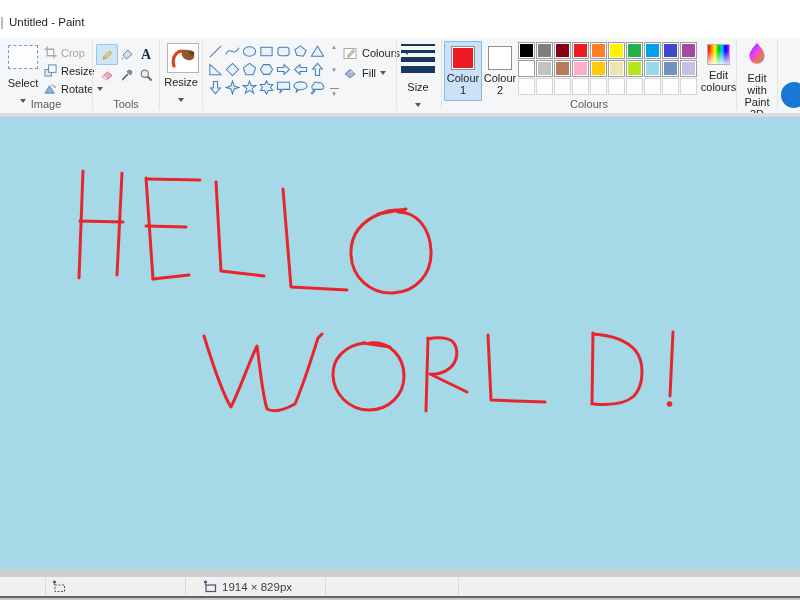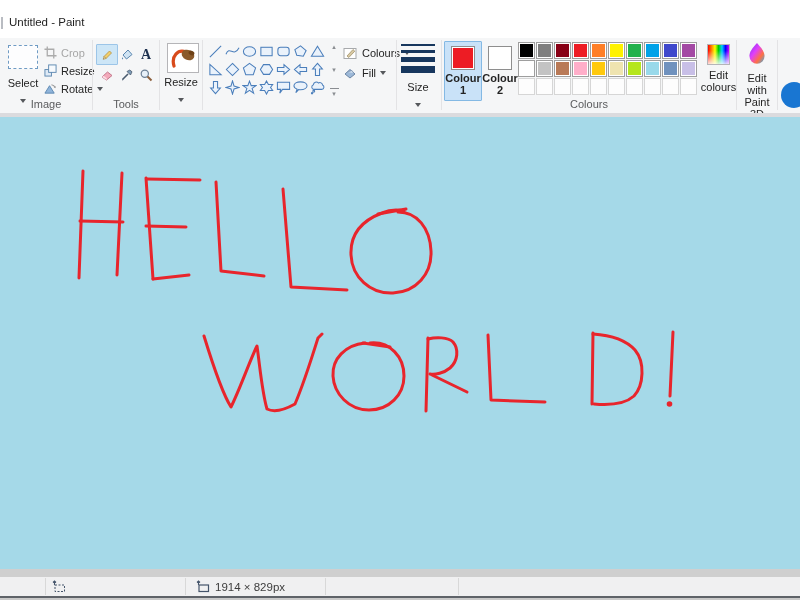--- a/index.html
+++ b/index.html
@@ -55,21 +55,21 @@
 
   
   .size-btn{position:absolute;left:4px;top:4px;width:38px;height:62px;text-align:center;}
   .size-bars{width:34px;margin:2px auto 0;}
   .size-bars div{background:#17375e;margin:0 0 4px;}
 
   
   .colbtn{position:absolute;top:3px;width:36px;height:58px;text-align:center;border:1px solid transparent;border-radius:1px;}
   .colbtn.sel{background:#c9e2f8;border-color:#84b9e4;}
   .colswatch{margin:4px auto 2px;width:22px;height:22px;border:1px solid #8e8e8e;box-shadow:inset 0 0 0 1px #fff;}
-  .colbtn .btnlabel{display:block;line-height:12px;font-weight:bold;}
+  .colbtn .btnlabel{display:block;line-height:12px;}
   .palette{position:absolute;left:76px;top:4px;width:180px;display:grid;
            grid-template-columns:repeat(10,18px);grid-template-rows:repeat(3,18px);}
   .pswatch{width:15px;height:15px;border:1px solid #9e9e9e;box-shadow:inset 0 0 0 1px #fff;}
   .pswatch.empty{border:1px solid #d6d6d6;background:#fdfdfd;box-shadow:none;}
   .editcol-btn{position:absolute;left:258px;top:4px;width:37px;height:62px;text-align:center;}
   .editcol-icon{margin:2px auto 4px;width:21px;height:19px;border:1px solid #b5b5b8;
     background:linear-gradient(to bottom,rgba(255,255,255,0) 30%,rgba(255,255,255,.85)),
                linear-gradient(to right,#f00,#ff8000,#ff0,#0c0,#0cf,#00f,#c0f);}
   .two-line{font-size:11px;color:#242424;line-height:12px;}
 
@@ -452,21 +452,21 @@
   <div class="hscroll"></div>
   <div class="statusbar">
     <div class="ssep" style="left:45px;"></div>
     <div class="status-item" style="left:52px;">
       <svg width="14" height="13" viewBox="0 0 14 13">
         <path d="M2.5 1 V5 M1 2.5 l1.5 -1.5 1.5 1.5" fill="none" stroke="#44546a" stroke-width="1.1"></path>
         <rect x="3" y="5" width="9.5" height="6.5" fill="none" stroke="#44546a" stroke-width="1" stroke-dasharray="2 1.5"></rect>
       </svg>
     </div>
     <div class="ssep" style="left:185px;"></div>
-    <div class="status-item" style="left:196px;justify-content:flex-end;">
+    <div class="status-item" style="left:203px;justify-content:flex-end;">
       <svg width="14" height="13" viewBox="0 0 14 13">
         <path d="M2.5 1 V5 M1 2.5 l1.5 -1.5 1.5 1.5" fill="none" stroke="#44546a" stroke-width="1.1"></path>
         <rect x="3" y="5" width="9.5" height="6.5" fill="none" stroke="#44546a" stroke-width="1.2"></rect>
       </svg>
       <span class="status-text">1914 × 829px</span>
     </div>
     <div class="ssep" style="left:325px;"></div>
     <div class="ssep" style="left:458px;"></div>
   </div>
   <div class="bottom-edge"></div>

